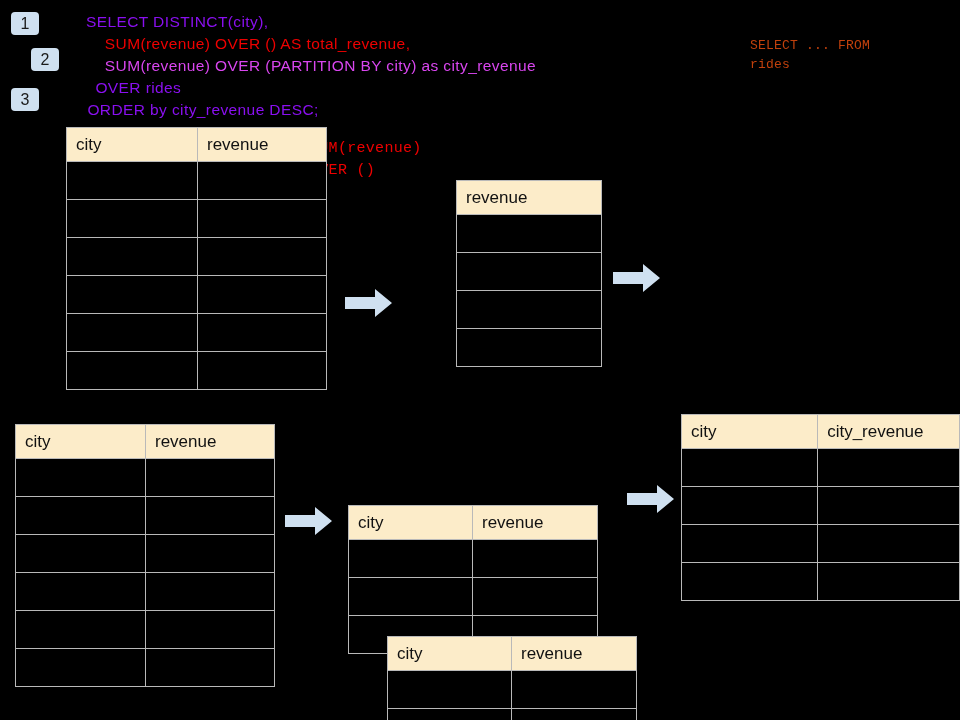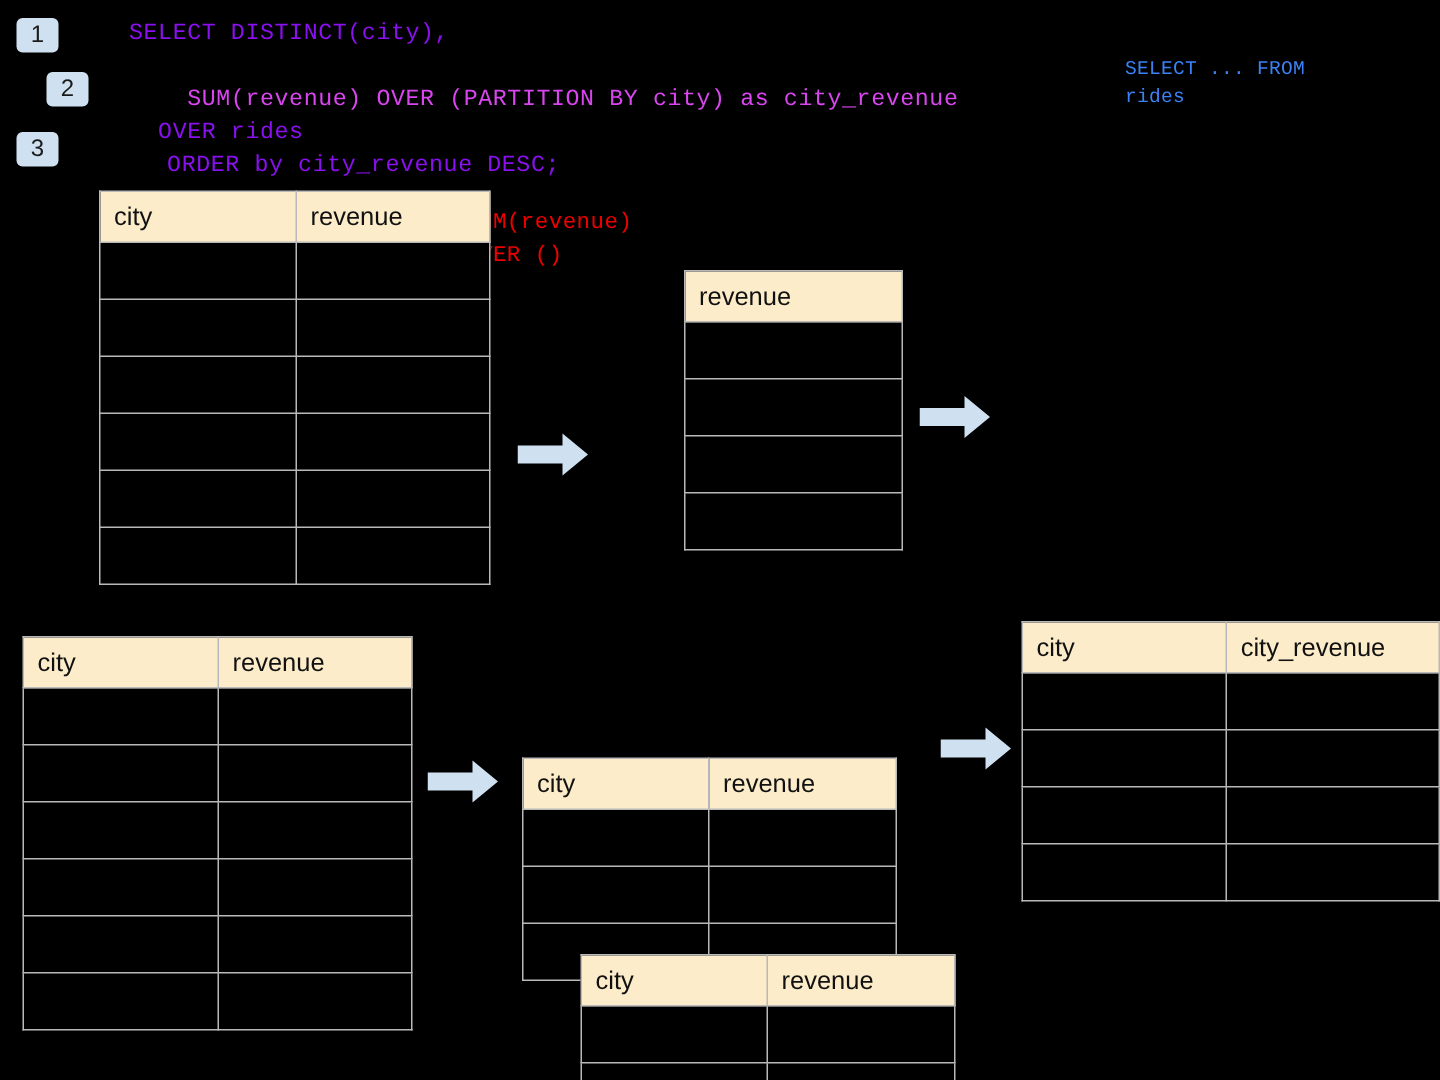--- a/index.html
+++ b/index.html
@@ -28,40 +28,40 @@
     display: flex;
     align-items: center;
     justify-content: center;
     width: 28px;
     height: 23px;
   }
 
   
   .sql {
     position: absolute;
-    font-family: Liberation Mono, monospace;
+    font-family: Liberation Sans, sans-serif;
     font-size: 15.5px;
     letter-spacing: 0.4px;
     white-space: pre;
     line-height: 22px;
     text-align: right;
   }
   .sql-purple { color: #8a10f0; }
   .sql-red    { color: #ee0000; }
   .sql-green  { color: #d946ef; }
 
   .note {
     position: absolute;
     font-family: "Liberation Mono", monospace;
     white-space: pre;
     line-height: 22px;
   }
   .note-red   { color: #ee0000; font-size: 15px; letter-spacing: .3px; }
   .note-green { color: #3f7c3f; font-size: 15px; letter-spacing: .3px; }
-  .note-purple{ color: #3b82f6; font-size: 13px; line-height: 19px; letter-spacing: .2px; }
+  .note-purple{ color: #c2410c; font-size: 13px; line-height: 19px; letter-spacing: .2px; }
 
   
   .tbl {
     position: absolute;
     border-collapse: collapse;
     table-layout: fixed;
     background: #000000;
   }
   .tbl td, .tbl th {
     border: 1px solid #b9b9b9;
@@ -97,23 +97,24 @@
       <span>1</span>
     </div>
   <div class="badge" id="badge-1" style="left: 31px; top: 48px;">
       <span>2</span>
     </div>
   <div class="badge" id="badge-2" style="left: 11px; top: 88px;">
       <span>3</span>
     </div>
 
   <div class="sql sql-purple" style="left:86px; top:11px;">SELECT DISTINCT(city),</div>
+  <div class="sql sql-red" style="left:86px; top:33px;">    SUM(revenue) OVER () AS total_revenue,</div>
   <div class="sql sql-green" style="left:86px; top:55px;">    SUM(revenue) OVER (PARTITION BY city) as city_revenue</div>
   <div class="sql sql-purple" style="left:86px; top:77px;">  OVER rides</div>
-  <div class="sql sql-purple" style="left:92px; top:99px;">  ORDER by city_revenue DESC;</div>
+  <div class="sql sql-purple" style="left:78px; top:99px;">  ORDER by city_revenue DESC;</div>
 
   <div class="note note-purple" style="left:750px; top:36px;">SELECT ... FROM
 rides</div>
   <div class="note note-red" style="left:310px; top:138px;">SUM(revenue)
 OVER ()</div>
 
   <div id="tables-layer">
       <table class="tbl" style="left: 66px; top: 127px;">
         <thead>
           <tr>

